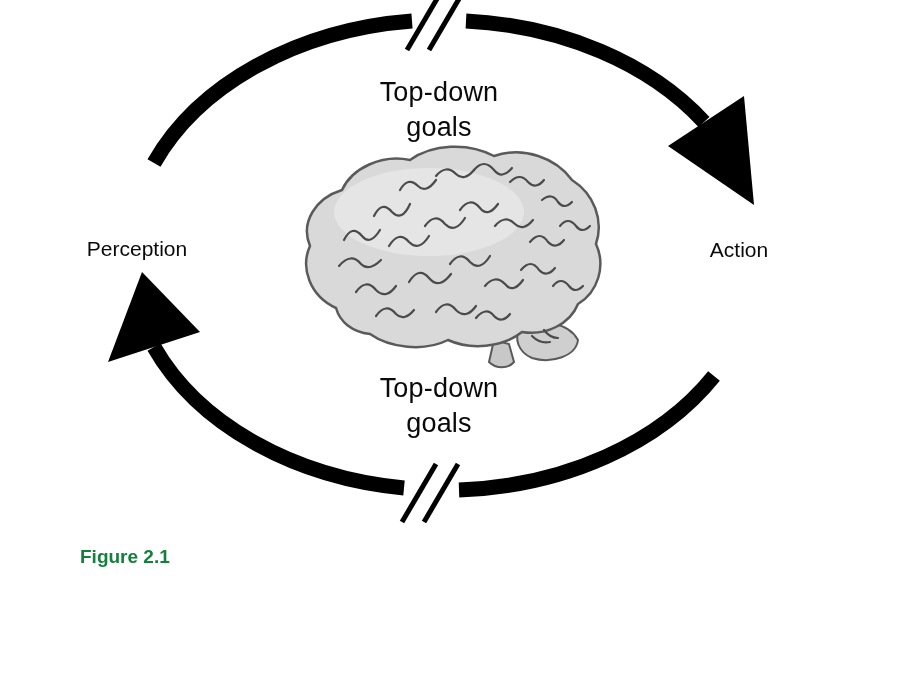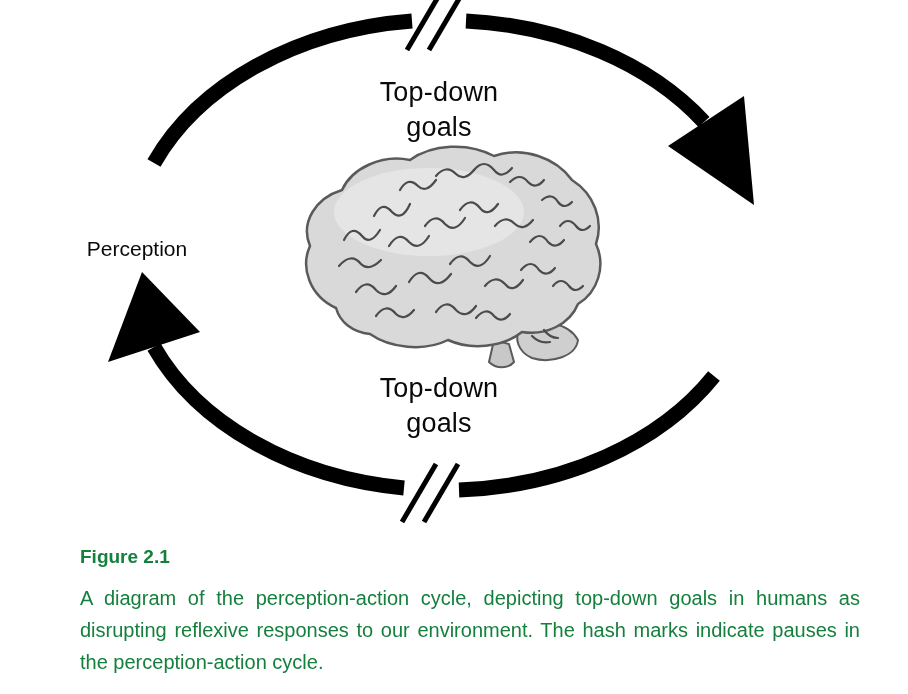--- a/index.html
+++ b/index.html
@@ -151,20 +151,20 @@
       <div>goals</div>
     </div>
 
     <div class="dlabel goal-label bottom-goal">
       <div>Top-down</div>
       <div>goals</div>
     </div>
 
     <div class="dlabel side-label left-side">Perception</div>
 
+    <div class="dlabel side-label right-side">Action</div>
   </div>
 
   <div class="caption">
     <div class="fig-num">Figure 2.1</div>
-    <p class="fig-text">A diagram of the perception-action cycle, depicting top-down goals in humans as disrupting reflexive responses to our environment. The hash marks indicate pauses in the perception-action cycle.</p>
   </div>
 
 </div>
 
 </body></html>

